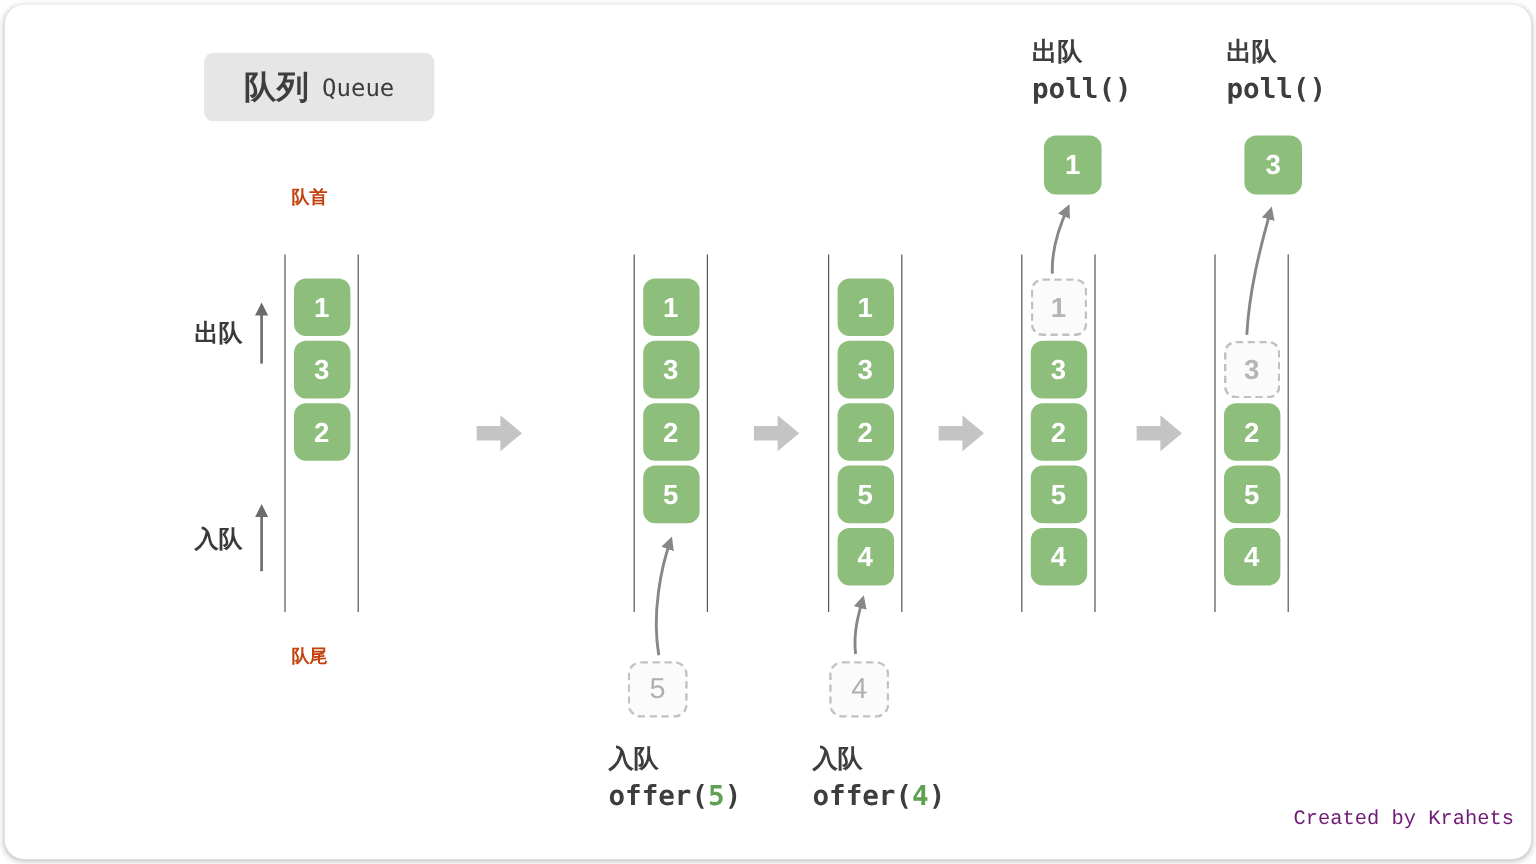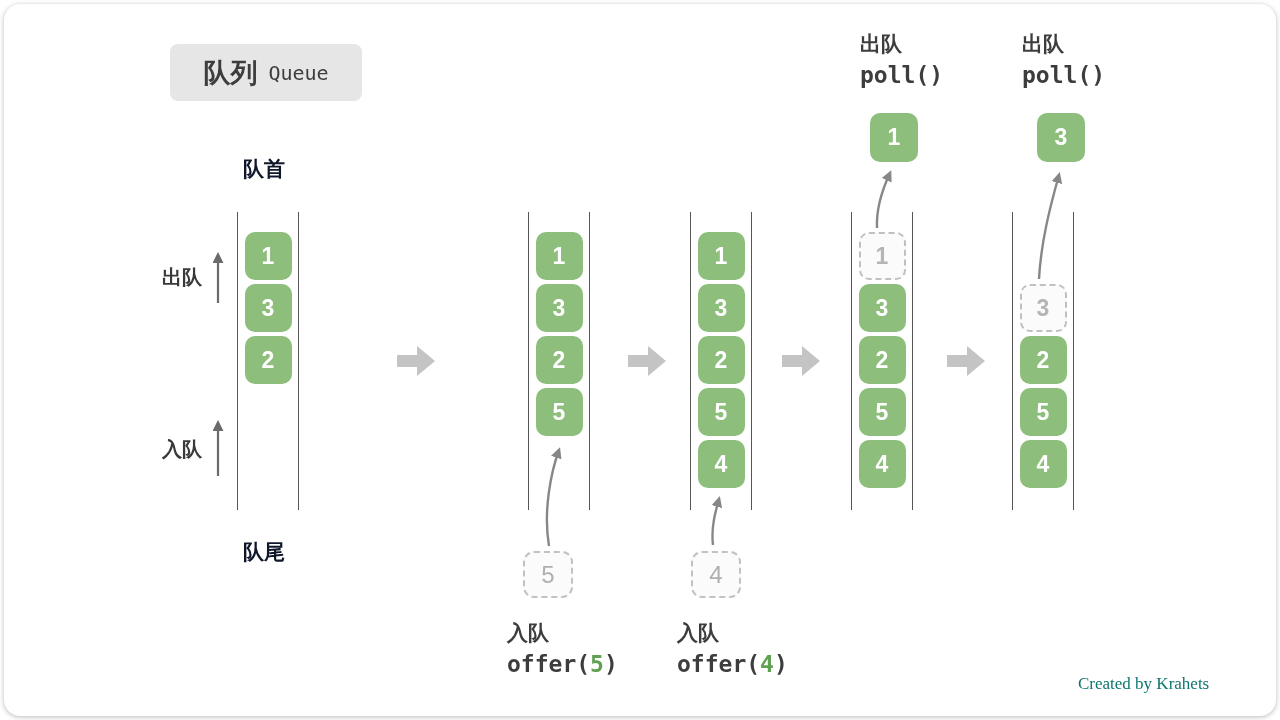--- a/index.html
+++ b/index.html
@@ -21,21 +21,21 @@
   .title-badge {
     position: absolute; left: 170px; top: 44px;
     width: 192px; height: 57px;
     background: #e6e6e6; border-radius: 8px;
     display: flex; align-items: center; justify-content: center;
     gap: 11px; color: #3d3d3d;
   }
   .title-zh { font-size: 27px; font-weight: 700; }
   .title-en { font-size: 20px; font-family: "DejaVu Sans Mono", "Liberation Mono", monospace; }
 
-  .zh-label { position: absolute; font-weight: 700; font-size: 21px; color: #0f172a; white-space: nowrap; }
+  .zh-label { position: absolute; font-weight: 700; font-size: 15px; color: #c2410c; white-space: nowrap; }
   .side-label { position: absolute; font-weight: 700; font-size: 20px; color: #3a3a3a; white-space: nowrap; }
 
   
   .q-walls {
     position: absolute; top: 212px; height: 298px; width: 62px;
     border-left: 1.5px solid #565656; border-right: 1.5px solid #565656;
     box-sizing: border-box;
   }
   
   .slot {
@@ -67,22 +67,22 @@
   .op-code {
     font-family: "DejaVu Sans Mono", "Liberation Mono", monospace;
     font-size: 23px; line-height: 33px; font-weight: 700;
   }
   .op-code .arg { color: #5fa053; font-weight: 700; }
 
   .block-arrow { position: absolute; width: 40px; height: 34px; }
 
   .watermark {
     position: absolute; left: 1078px; top: 674px;
-    font-family: Liberation Serif, serif;
-    font-size: 17px; color: #0f766e; white-space: nowrap;
+    font-family: Liberation Mono, monospace;
+    font-size: 17px; color: #701a75; white-space: nowrap;
   }
   .overlay { position: absolute; left: 0; top: 0; pointer-events: none; }
 </style>
 </head>
 <body>
 
 <div class="card"></div>
 
 <div class="title-badge">
   <span class="title-zh">队列</span>

